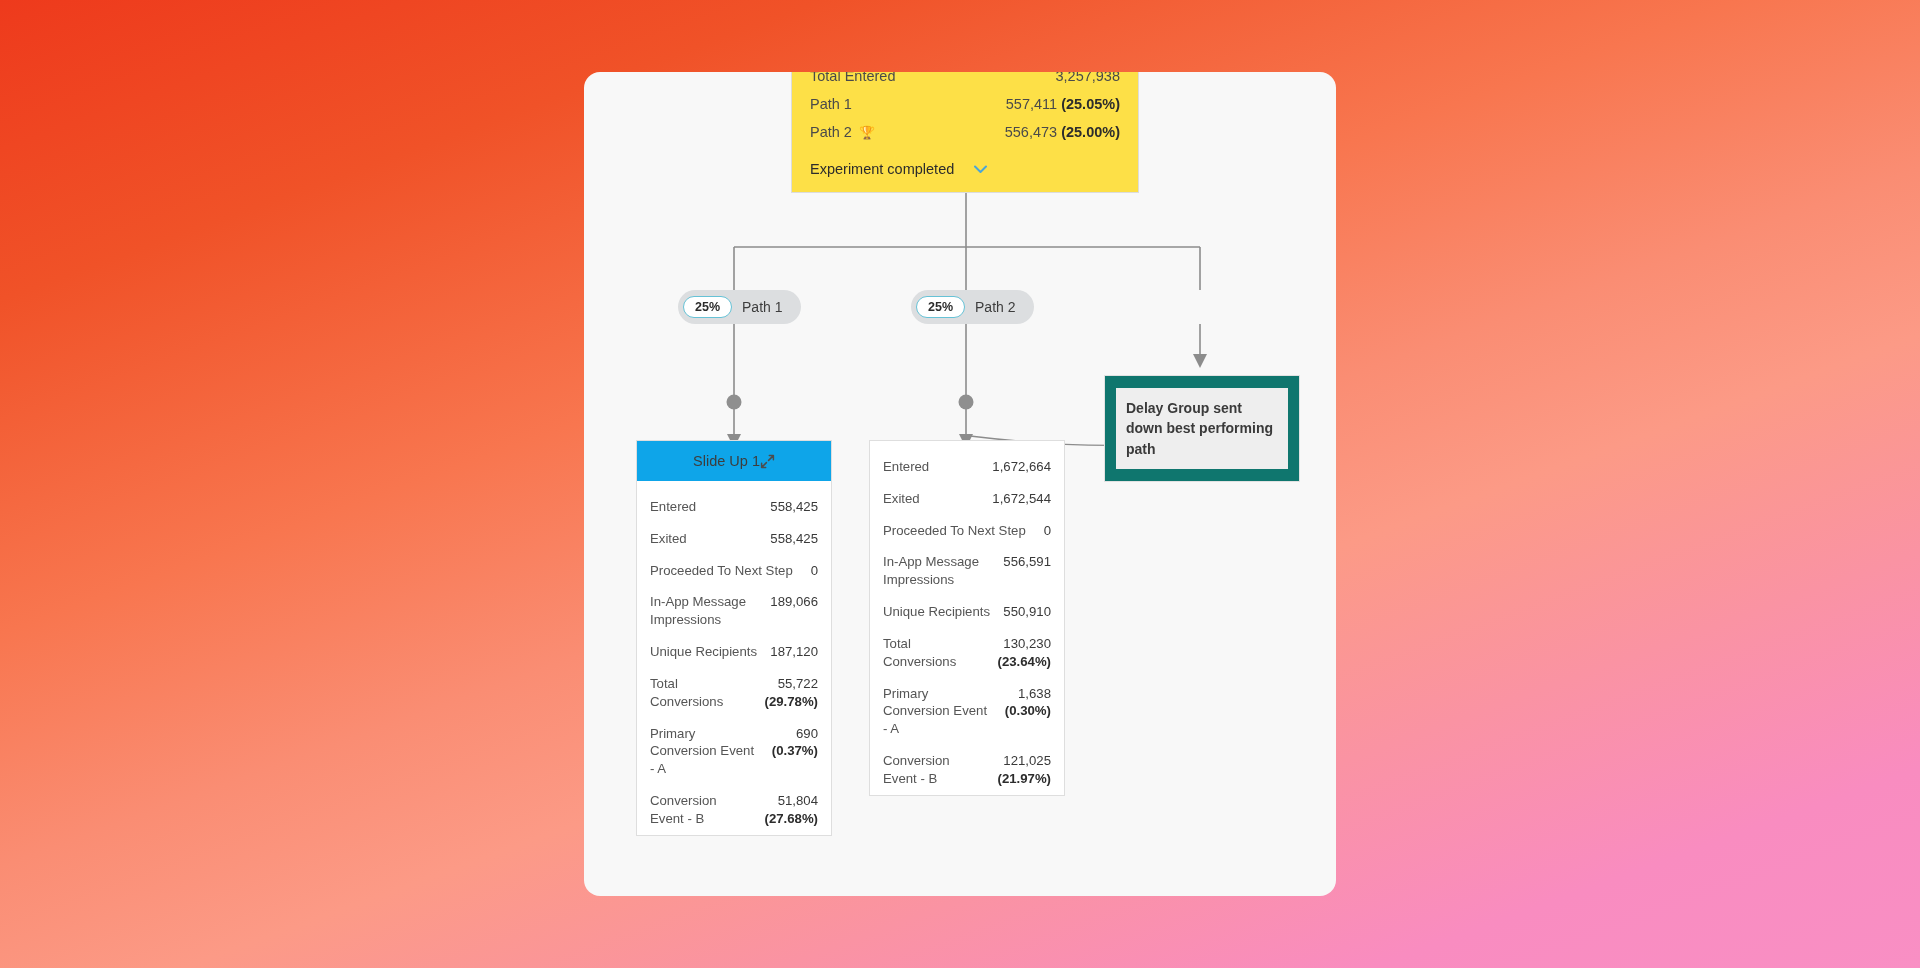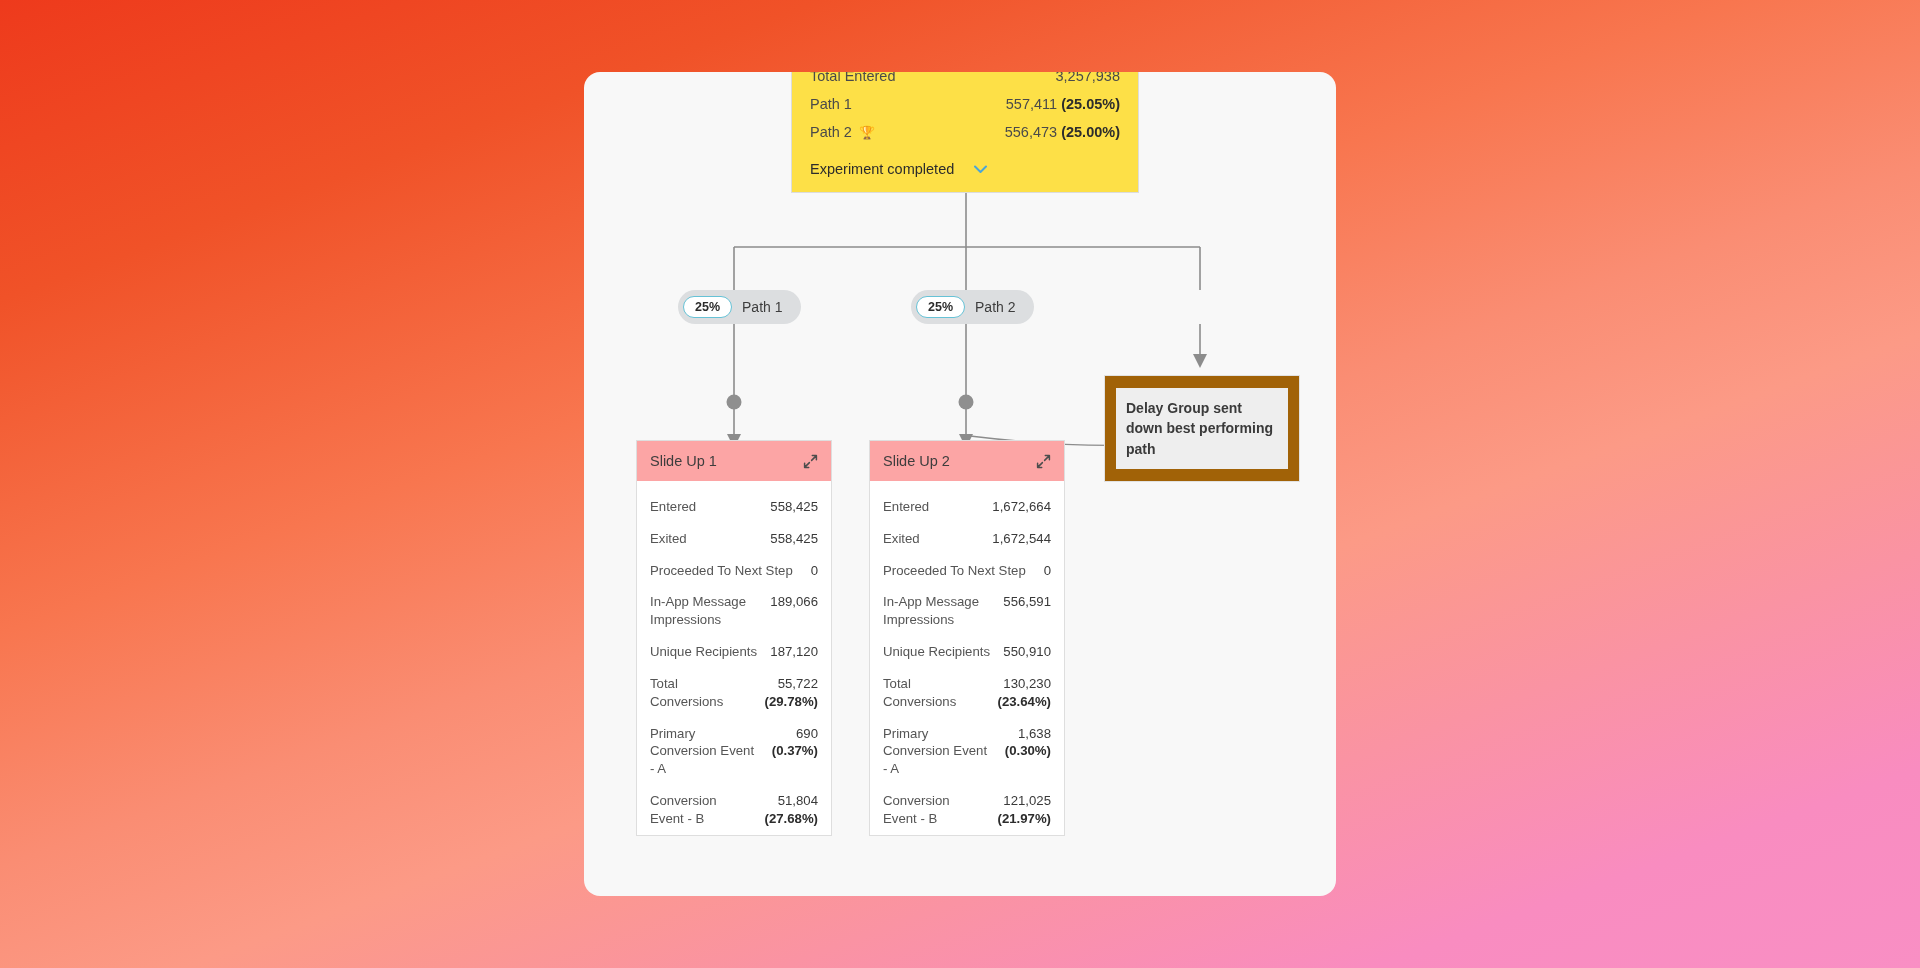--- a/index.html
+++ b/index.html
@@ -40,30 +40,30 @@
   .badge{
     background:#ffffff;border:1.6px solid #66c2d6;border-radius:14px;
     font-size:12.5px;font-weight:700;color:#2c2c2c;
     padding:3.5px 11px;margin-right:10px;line-height:1;
   }
   .pill-label{font-size:14px;color:#3d3d3d;}
 
   
   .tip{
     position:absolute;left:1104px;top:375px;width:196px;
-    background:#a16207;border:1px solid #e2e2e2;padding:12px 11px;box-sizing:border-box;
+    background:#0f766e;border:1px solid #e2e2e2;padding:12px 11px;box-sizing:border-box;
   }
   .tip-inner{background:#eeeeee;padding:10px 10px;}
   .tip-text{font-size:14px;font-weight:700;color:#3a3a3a;line-height:1.45;}
 
   
   .card{position:absolute;width:196px;background:#ffffff;border:1px solid #dedede;box-sizing:border-box;}
   .card-head{
-    background:#fca5a5;height:40px;display:flex;align-items:center;
-    justify-content:space-between;padding:0 13px;box-sizing:border-box;
+    background:#0ea5e9;height:40px;display:flex;align-items:center;
+    justify-content:center;padding:0 13px;box-sizing:border-box;
   }
   .card-title{font-size:14.5px;color:#3d3d3d;}
   .expand{width:15px;height:15px;cursor:pointer;}
   .card-body{padding:10px 13px 0 13px;}
   .mrow{display:flex;justify-content:space-between;align-items:flex-start;padding:7px 0;}
   .mname{font-size:13.2px;color:#555;line-height:1.35;flex:1;}
   .mval{font-size:13.2px;color:#3a3a3a;text-align:right;line-height:1.35;white-space:nowrap;}
   .mval b{display:block;font-weight:700;color:#2c2c2c;margin-left:12px;}
 </style>
 </head>
@@ -178,28 +178,20 @@
             <span class="mval"><span>690</span><b>(0.37%)</b></span>
           </div>
         <div class="mrow">
             <span class="mname">Conversion Event - B</span>
             <span class="mval"><span>51,804</span><b>(27.68%)</b></span>
           </div>
       </div>
     </div>
 
     <div class="card" style="left:285px;top:368px;">
-      <div class="card-head">
-        <span class="card-title">Slide Up 2</span>
-        <span class="expand">
-          <svg width="15" height="15" viewBox="0 0 15 15">
-              <path d="M9.3 1.6 H13.4 V5.7 M13.4 1.6 L8.6 6.4 M5.7 13.4 H1.6 V9.3 M1.6 13.4 L6.4 8.6" stroke="#4d4d4d" stroke-width="1.5" fill="none" stroke-linecap="round" stroke-linejoin="round"></path>
-            </svg>
-        </span>
-      </div>
       <div class="card-body">
         <div class="mrow">
             <span class="mname">Entered</span>
             <span class="mval one"><span>1,672,664</span></span>
           </div>
         <div class="mrow">
             <span class="mname">Exited</span>
             <span class="mval one"><span>1,672,544</span></span>
           </div>
         <div class="mrow">

